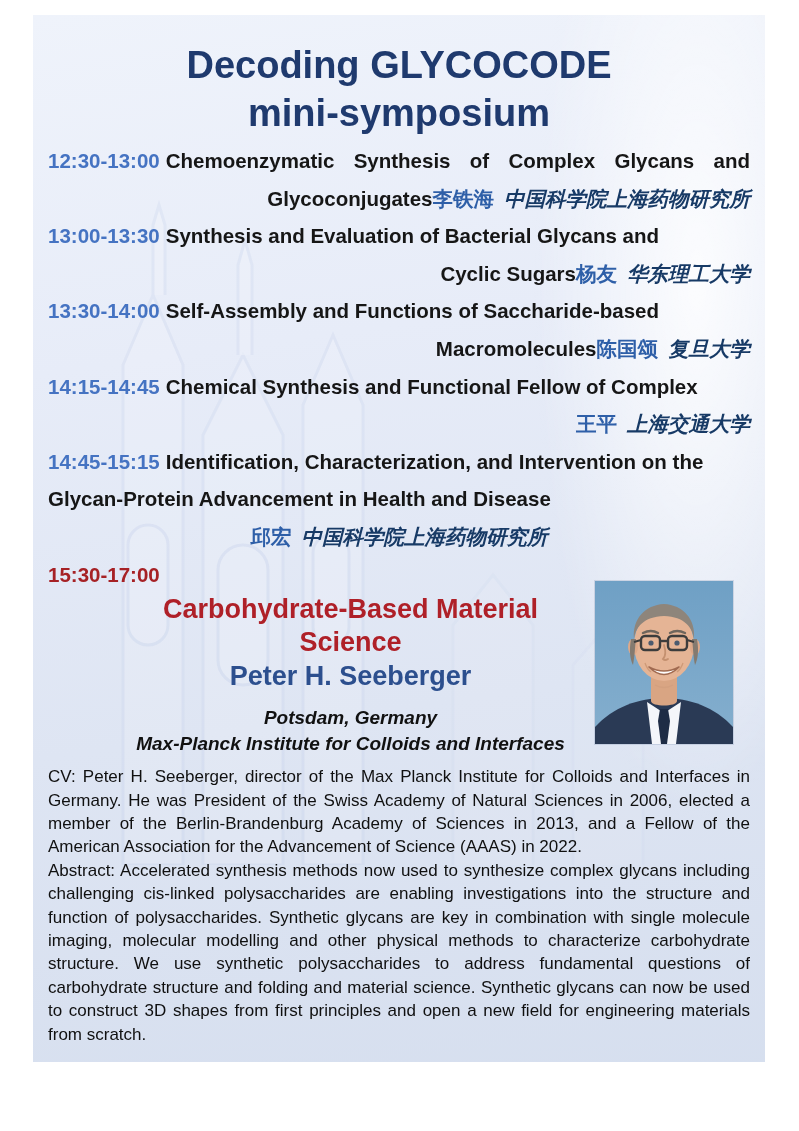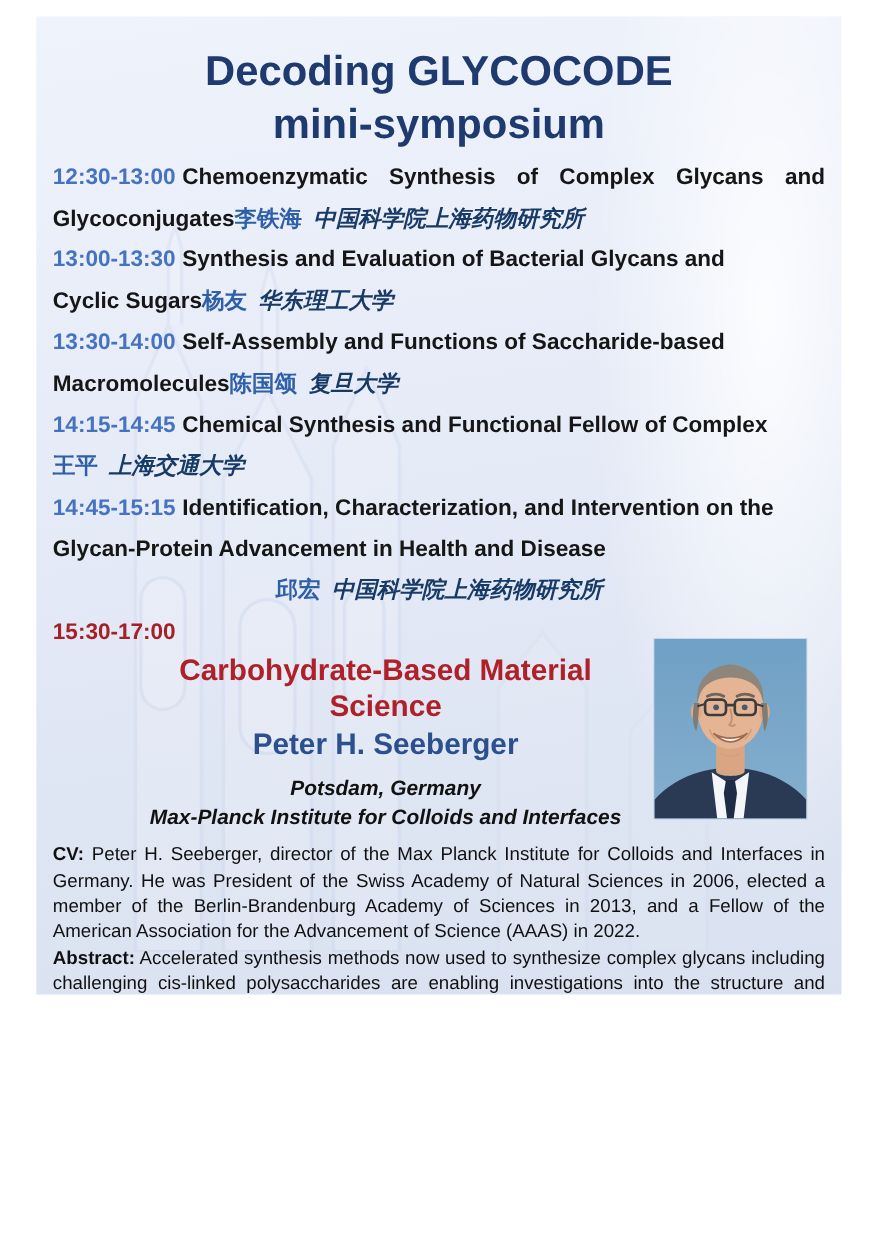--- a/index.html
+++ b/index.html
@@ -3,21 +3,21 @@
 <meta charset="utf-8">
 <style>
   html,body{margin:0;padding:0;}
   body{
     width:799px;height:1131px;
     font-family:"Liberation Sans", sans-serif;
     background:#ffffff;
     position:relative;
   }
   .page{
-    position:absolute;left:0;top:0;width:799px;height:904px;
+    position:absolute;left:0;top:0;width:799px;height:1062px;
     background:#ffffff;overflow:hidden;
   }
   .poster{
     position:absolute;left:33px;top:15px;width:732px;height:1098px;
     background:linear-gradient(172deg,#EFF3FB 0%,#E7ECF8 30%,#DEE5F3 62%,#D5DEEE 100%);
     overflow:hidden;
   }
   .watermark{
     position:absolute;left:0;top:90px;width:732px;height:760px;
     opacity:.45;pointer-events:none;
@@ -31,21 +31,21 @@
 
   .title{
     padding-top:26px;text-align:center;
     font-weight:bold;font-size:38px;line-height:48px;
     color:#1F3A6E;
   }
 
   .schedule{margin:5px 15px 0 15px;font-weight:bold;font-size:20.5px;color:#161616;}
   .srow{line-height:37.6px;white-space:nowrap;}
   .srow.justify{text-align:justify;text-align-last:justify;white-space:normal;}
-  .srow.split{display:flex;justify-content:flex-start;align-items:baseline;}
+  .srow.split{display:flex;justify-content:flex-end;align-items:baseline;}
   .srow.right{text-align:center;}
   .time{color:#4573C2;margin-right:6px;}
   .time-red{color:#A62125;}
   .speaker{color:#2E5FA8;}
   .inst{color:#173A66;font-style:italic;margin-left:10px;}
 
   .feature{display:flex;margin:0 0 0 15px;gap:12px;}
   .feat-left{flex:1;padding-left:70px;text-align:center;}
   .feat-title{font-weight:bold;font-size:27px;line-height:33px;color:#AF2028;}
   .feat-speaker{font-weight:bold;font-size:27px;line-height:35px;color:#2C4F8E;}
@@ -56,21 +56,21 @@
     flex:0 0 138px;box-shadow:0 0 0 1px rgba(120,140,170,.25);
     background:#6FA0C5;
   }
   .photo svg{display:block;}
 
   .cv-block{
     margin:8px 15px 0 15px;font-size:17px;line-height:23.4px;color:#101010;
     text-align:justify;
   }
   .cv-block p{margin:0;}
-  .para-label{font-weight:bold;}
+  .para-label{font-weight:normal;}
 
   .footer{
     margin-top:25px;text-align:center;
     font-weight:bold;font-size:28px;line-height:34px;color:#1F3C78;
     white-space:pre;
     padding-left:13px;
   }
 </style>
 </head>
 <body>

